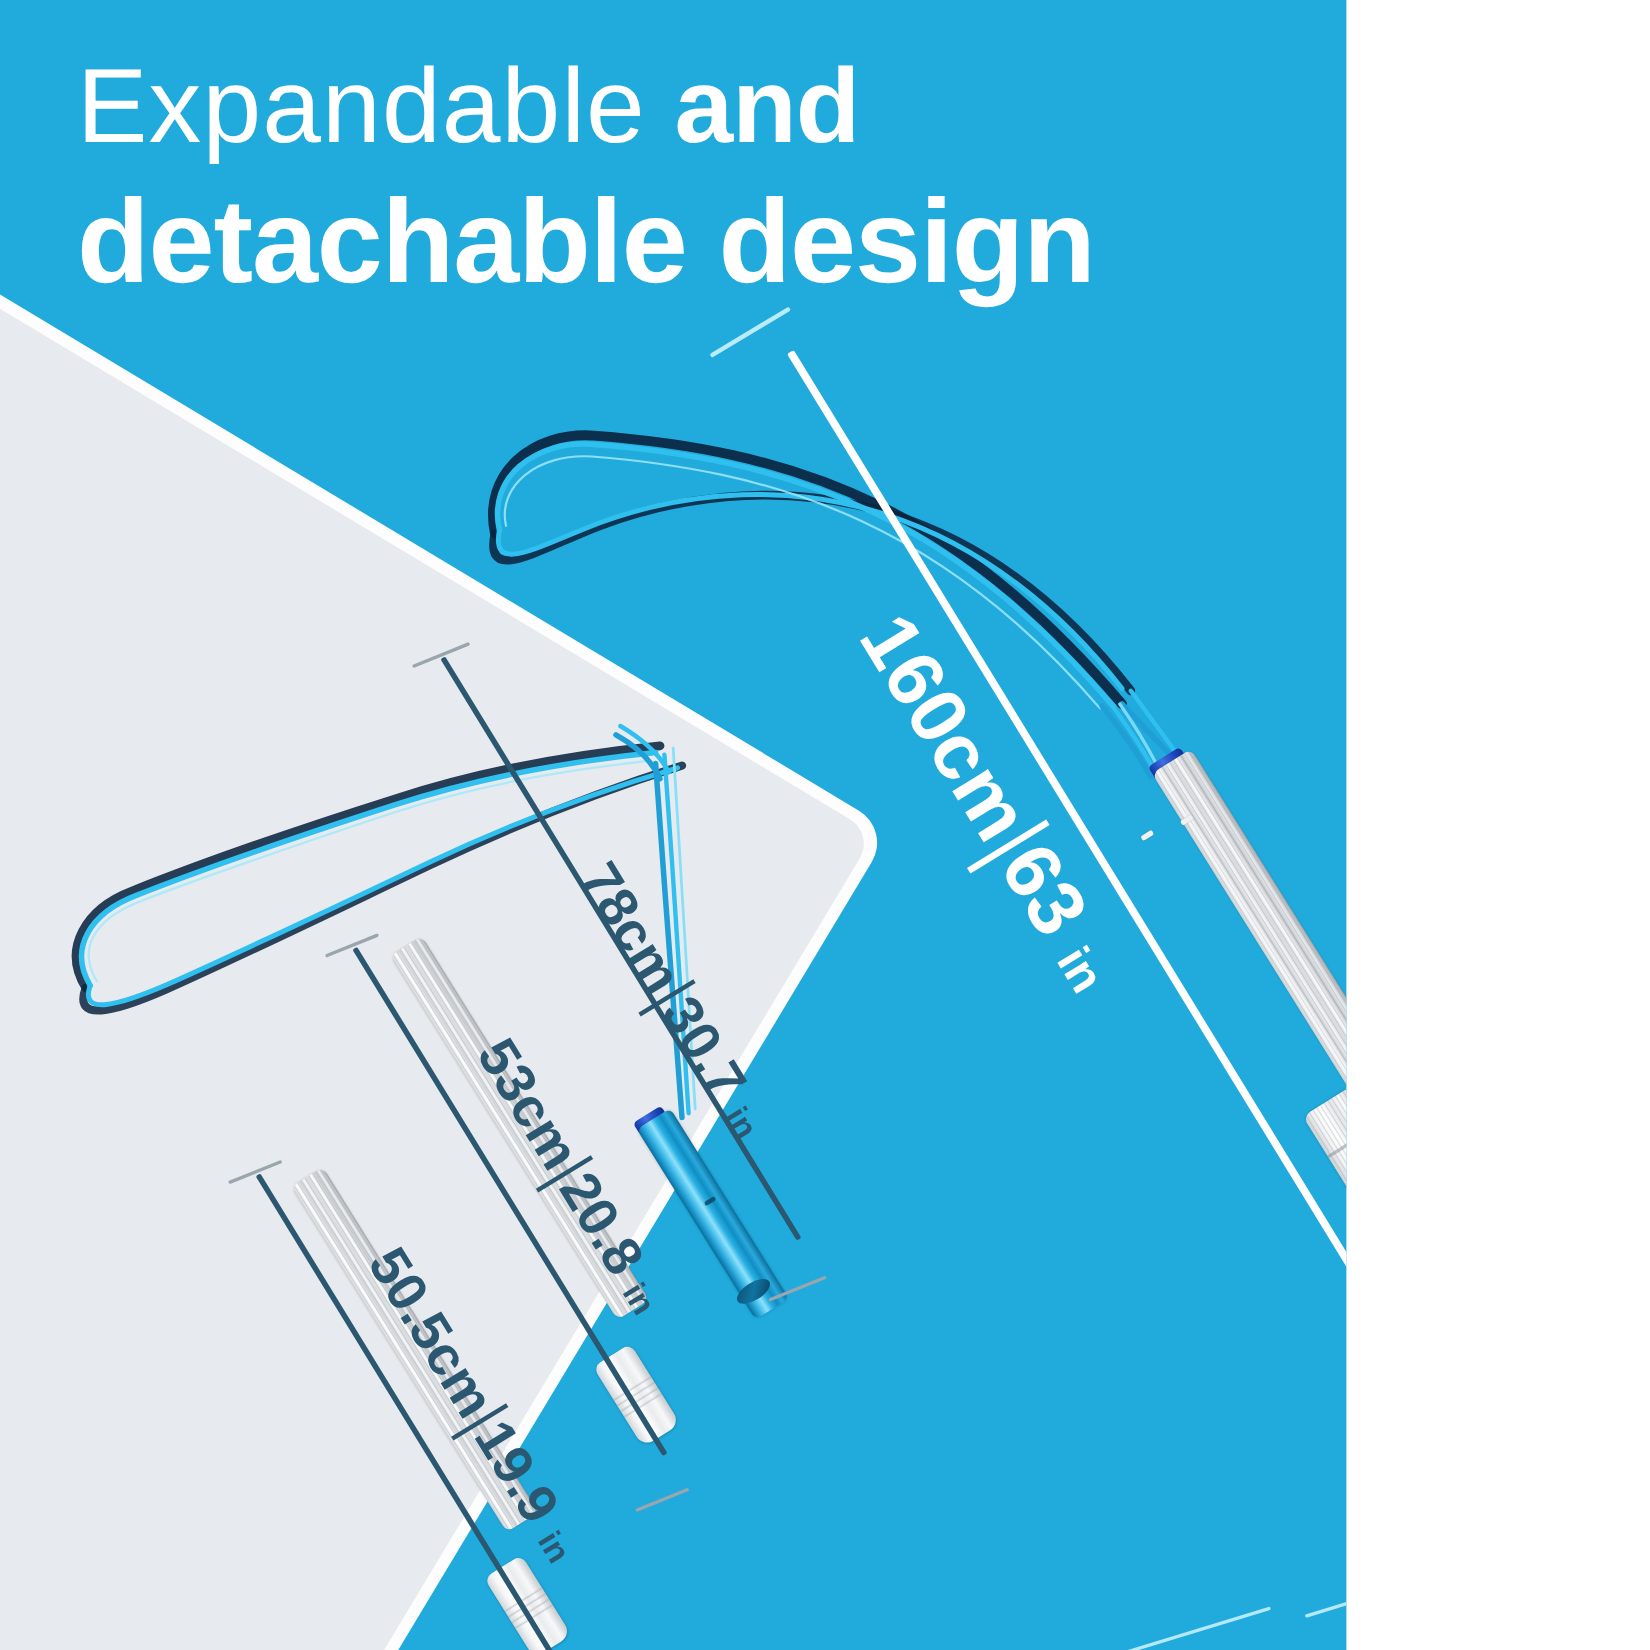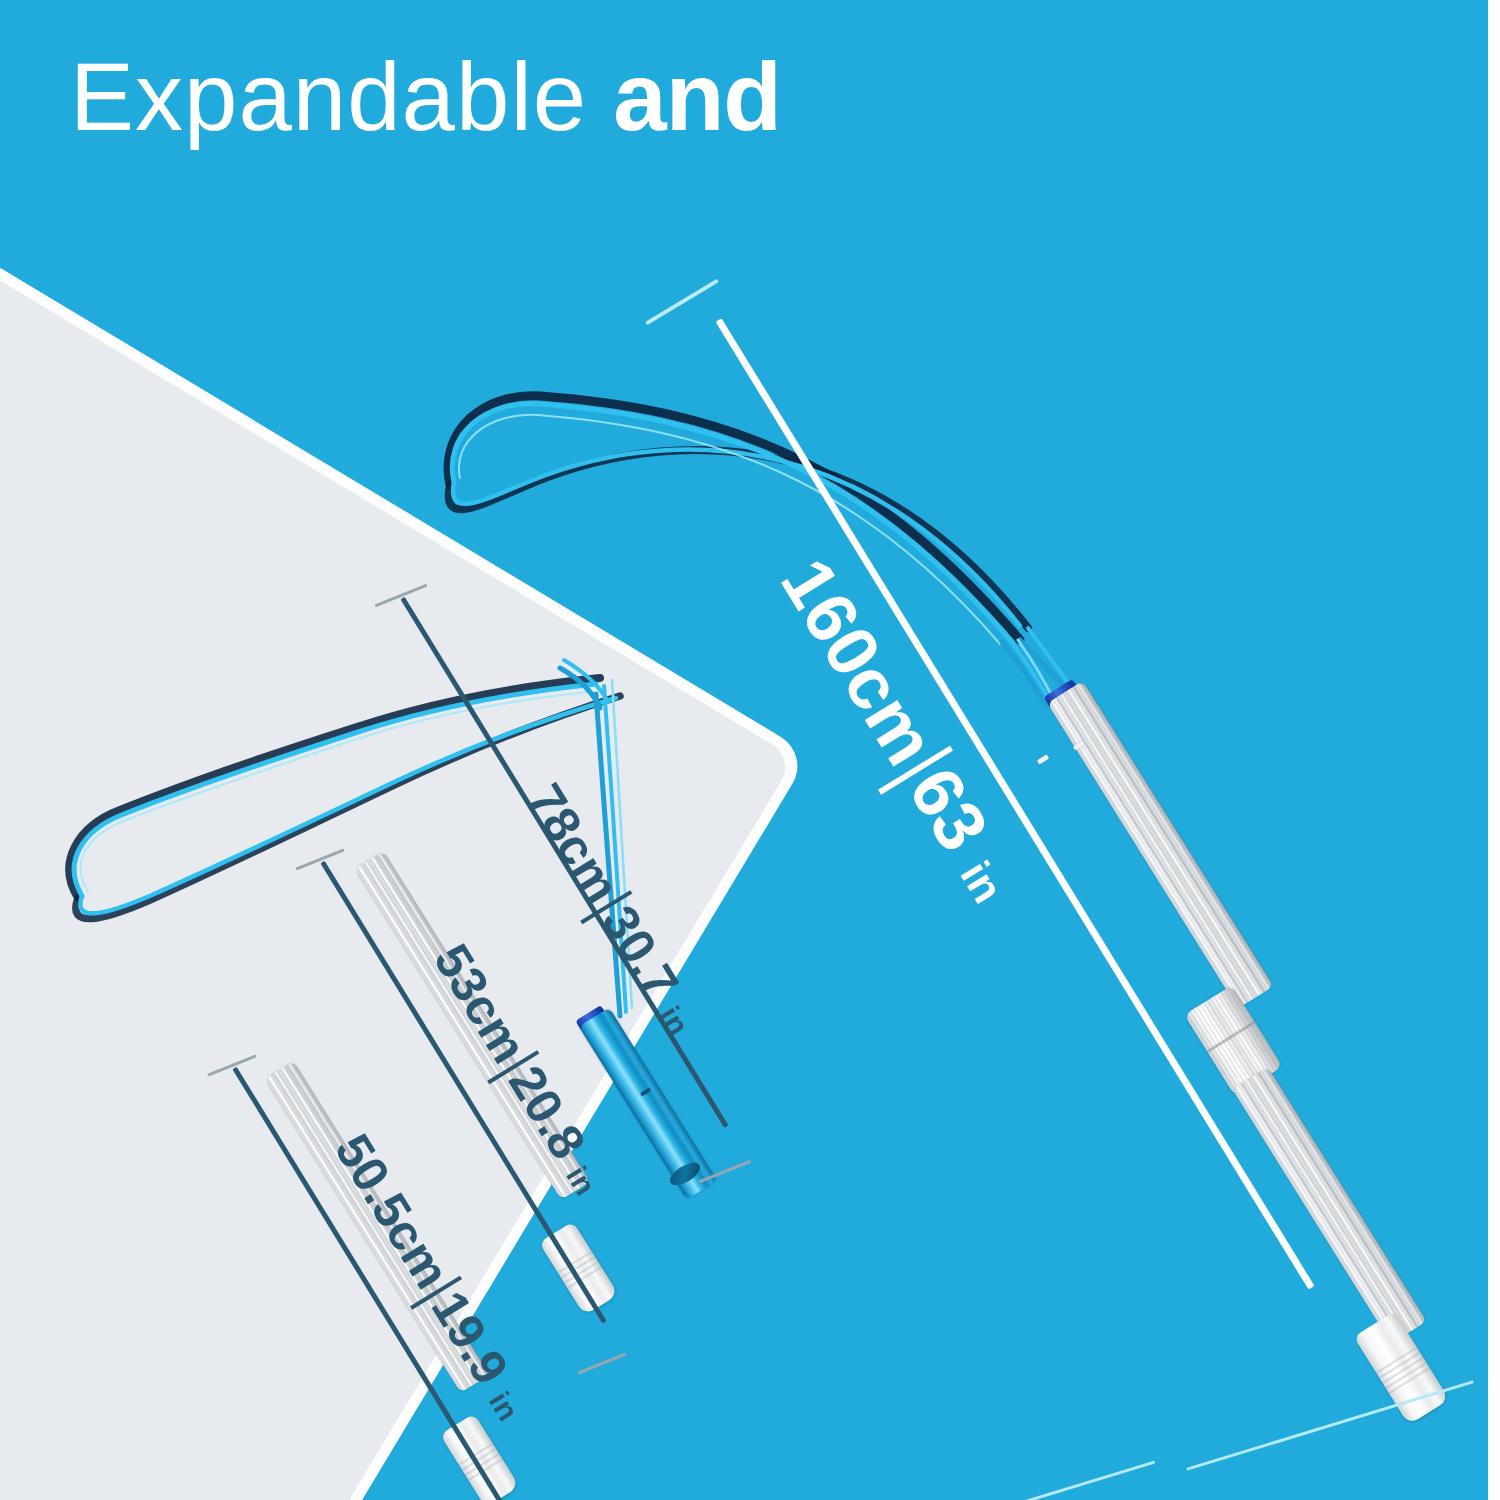--- a/index.html
+++ b/index.html
@@ -2,21 +2,21 @@
 <html><head>
 <meta charset="utf-8">
 <style>
   html, body {
     margin: 0;
     padding: 0;
     background: #ffffff;
   }
   #stage {
     position: relative;
-    width: 1488px;
+    width: 1224px;
     height: 1500px;
     overflow: hidden;
     background: #21abdc;
     font-family: "Liberation Sans", sans-serif;
   }
 
   
   .headline {
     position: absolute;
     left: 70px;
@@ -175,20 +175,21 @@
 </style>
 </head>
 <body>
 
 <div id="stage">
 
   <div class="headline">
     <span class="hl-line hl-line1">
       <span class="w-thin">Expandable</span><span>&nbsp;</span><span class="w-bold">and</span>
     </span>
+    <span class="hl-line hl-line2 w-bold">detachable design</span>
   </div>
 
   <div class="card-wrap">
     <div class="card-white"></div>
     <div class="card-gray"></div>
   </div>
 
   <svg class="hook-svg" style="left:380px; top:300px; width:700px; height:420px;" viewBox="0 0 700 420">
     <path d="M 70 185 C 58 130 105 92 160 96 C 240 102 330 116 420 160
              C 510 204 580 270 640 340" fill="none" stroke="#0b2440" stroke-width="9" stroke-linecap="round" opacity="0.92"></path>

